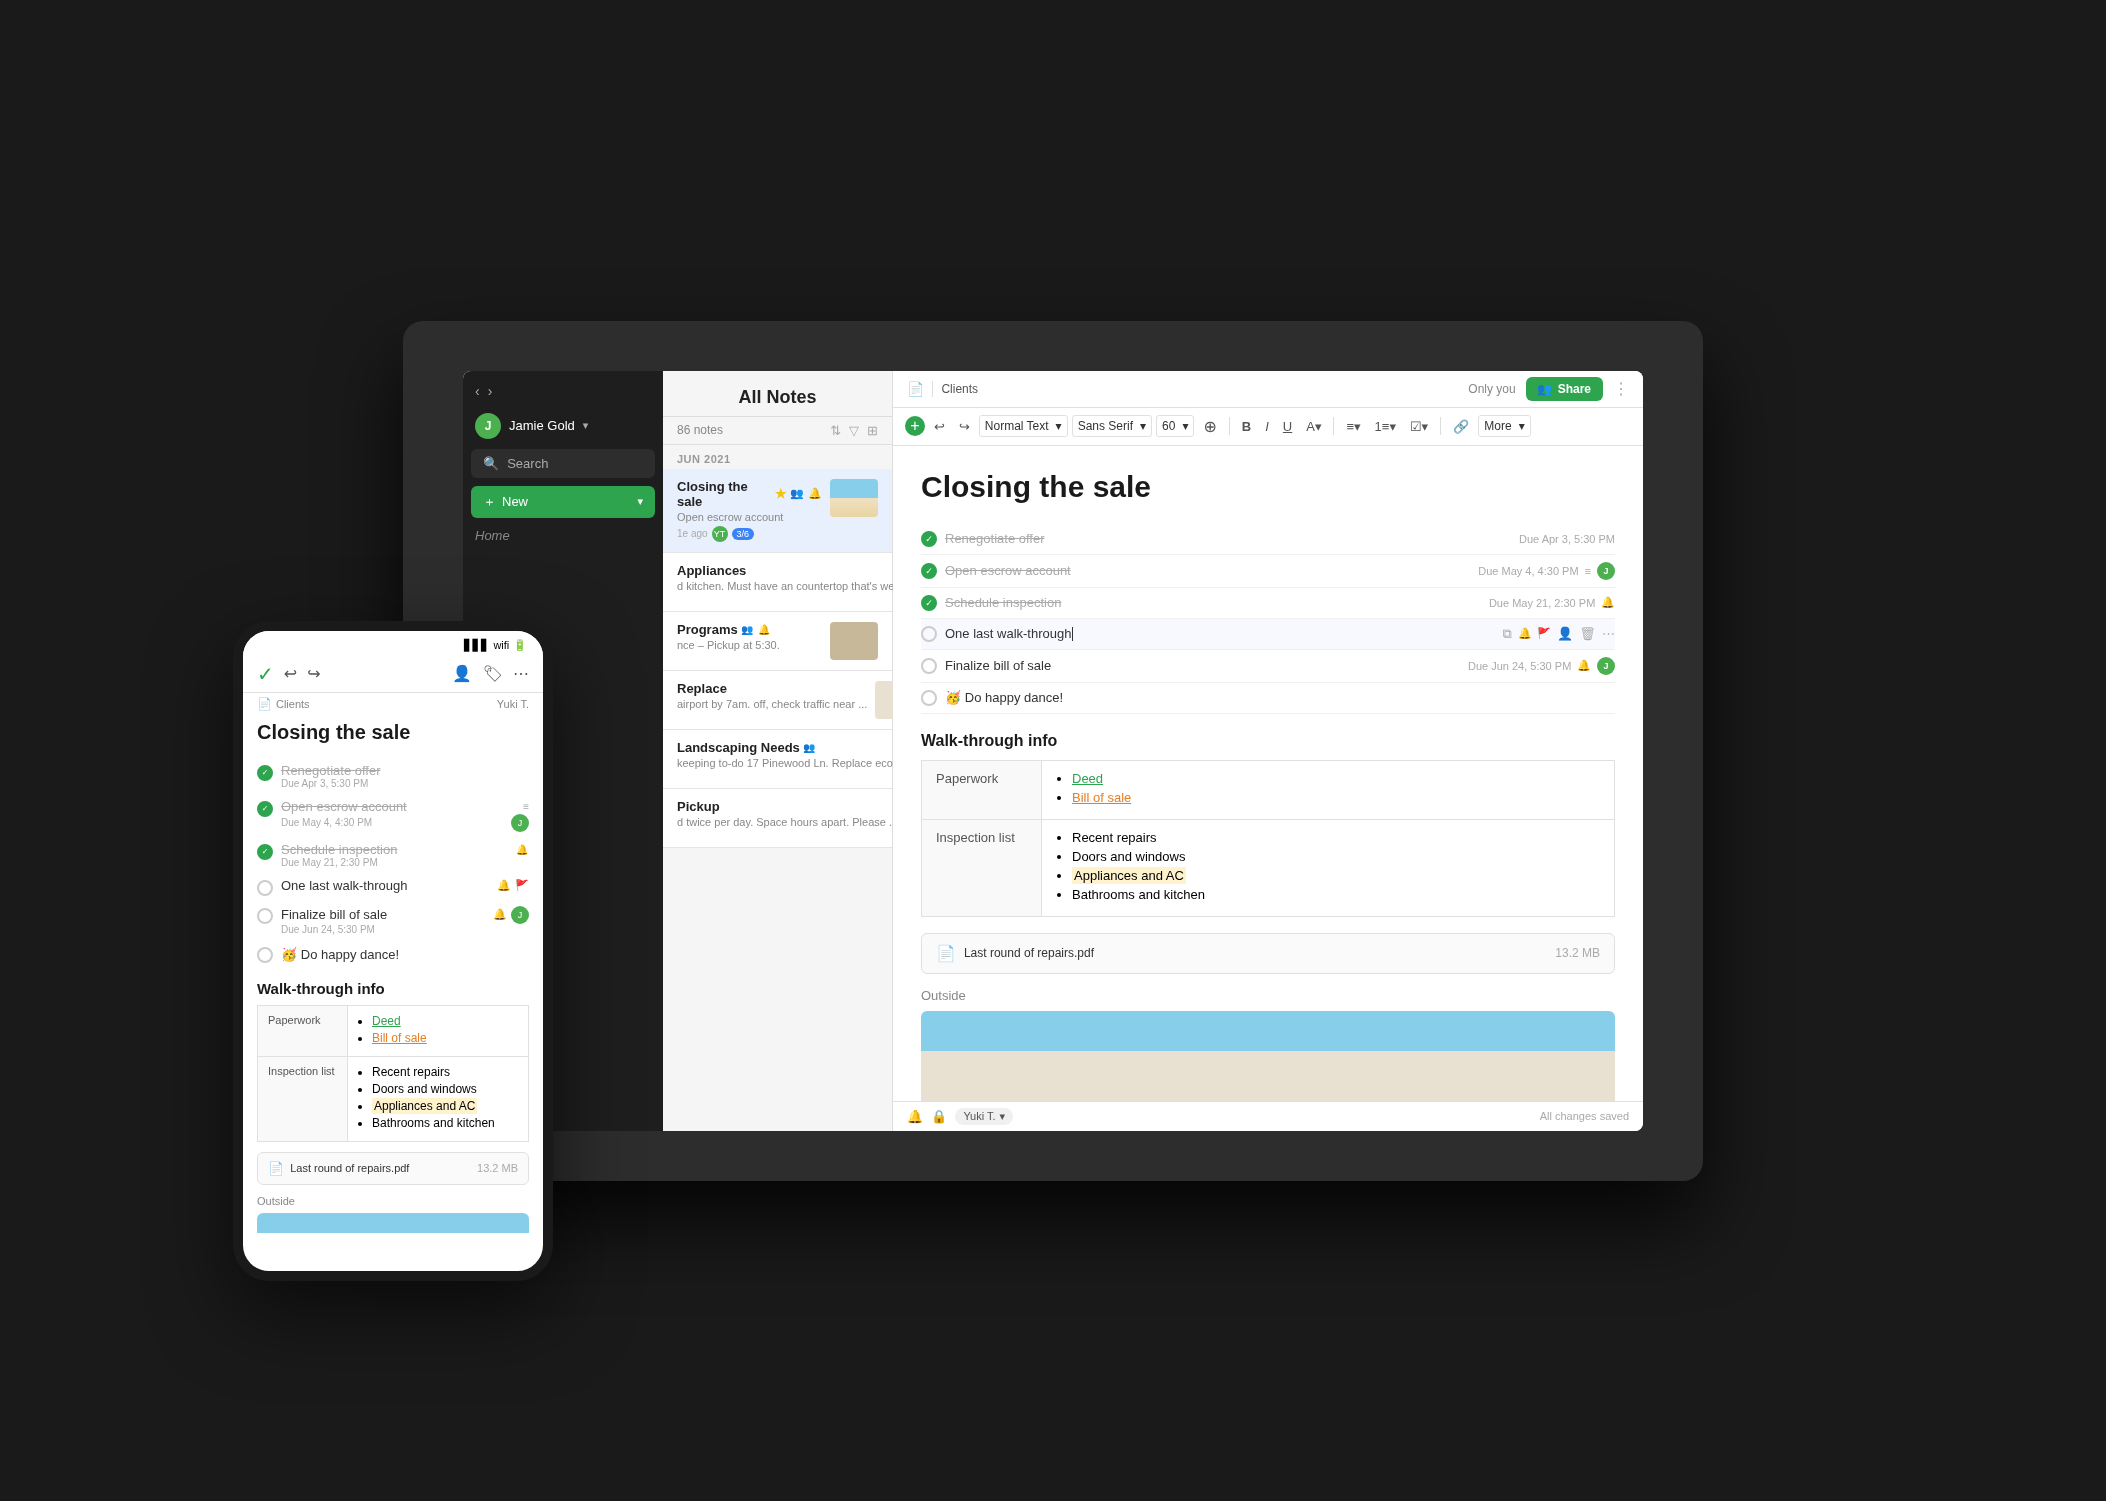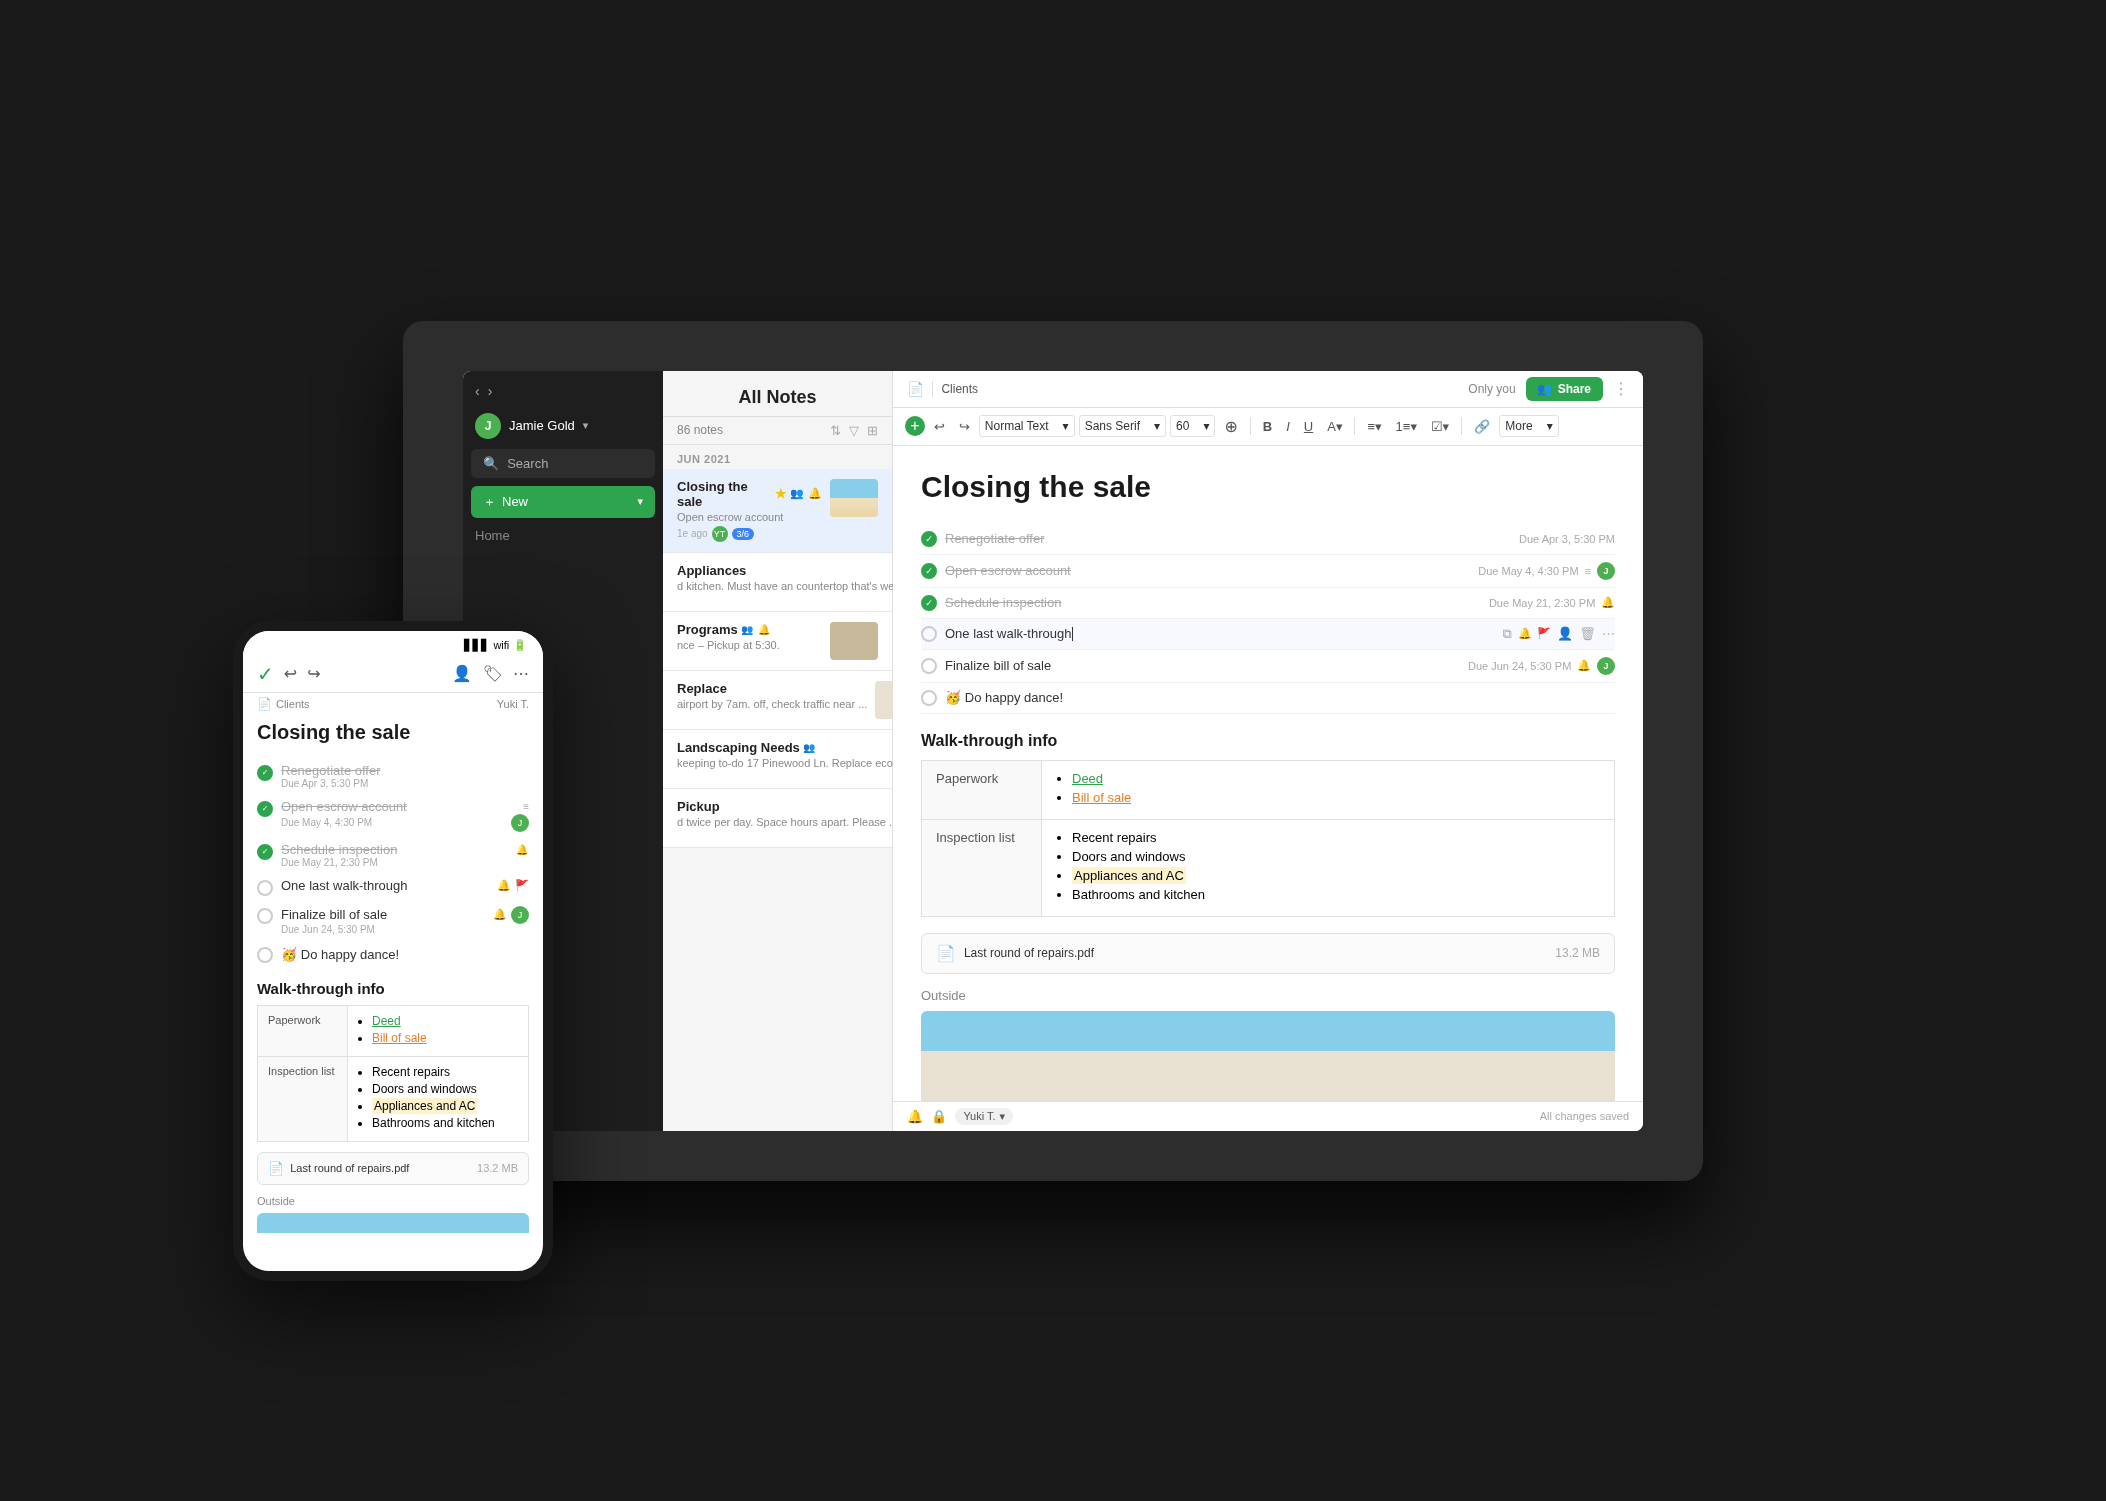--- a/index.html
+++ b/index.html
@@ -121,20 +121,21 @@
     .new-btn-left {
       display: flex;
       align-items: center;
       gap: 6px;
     }
     .sidebar-item {
       padding: 6px 12px;
       color: #888;
       font-size: 13px;
       cursor: pointer;
+      font-style: italic;
     }
 
     
     .notes-panel {
       width: 230px;
       background: #f5f5f5;
       border-right: 1px solid #ddd;
       display: flex;
       flex-direction: column;
       flex-shrink: 0;
@@ -299,21 +300,21 @@
     }
     .tb-separator {
       width: 1px;
       height: 18px;
       background: #ddd;
       margin: 0 3px;
     }
     .tb-dropdown {
       display: flex;
       align-items: flex-start;
-      gap: 14px;
+      gap: 7px;
       font-size: 12px;
       color: #333;
       cursor: pointer;
       padding: 3px 5px;
       border-radius: 3px;
       border: 1px solid #e0e0e0;
     }
 
     .editor-content {
       flex: 1;

